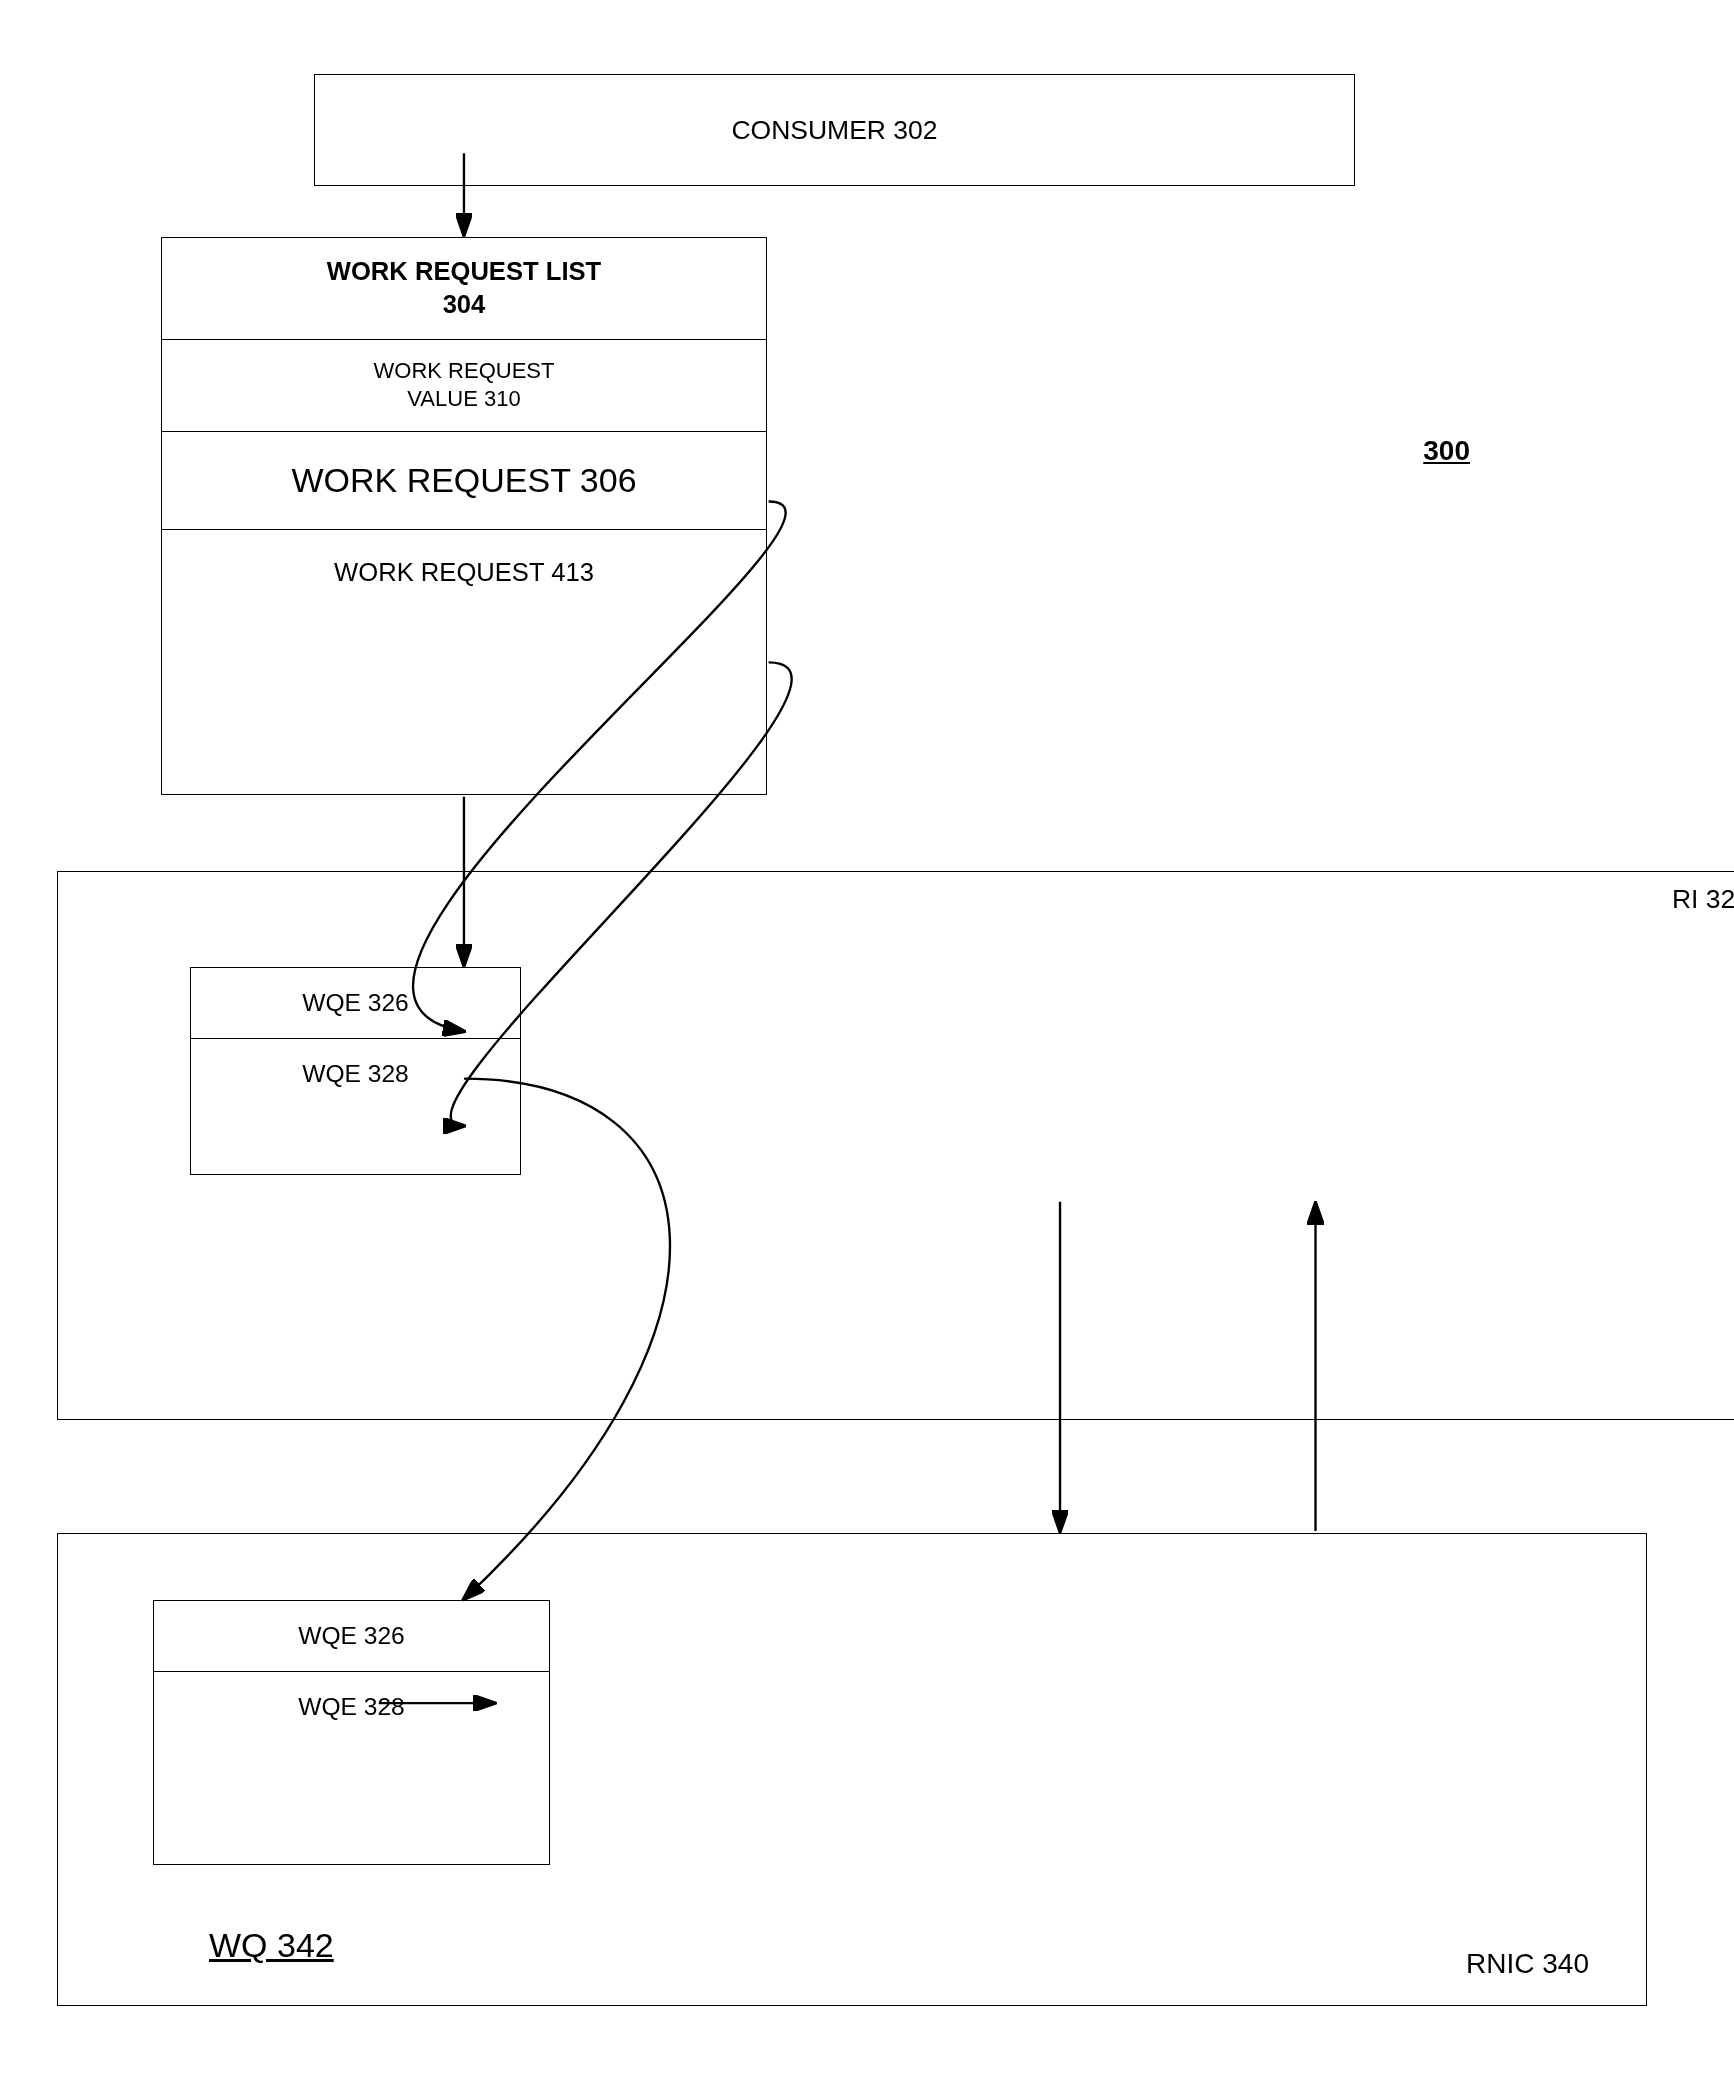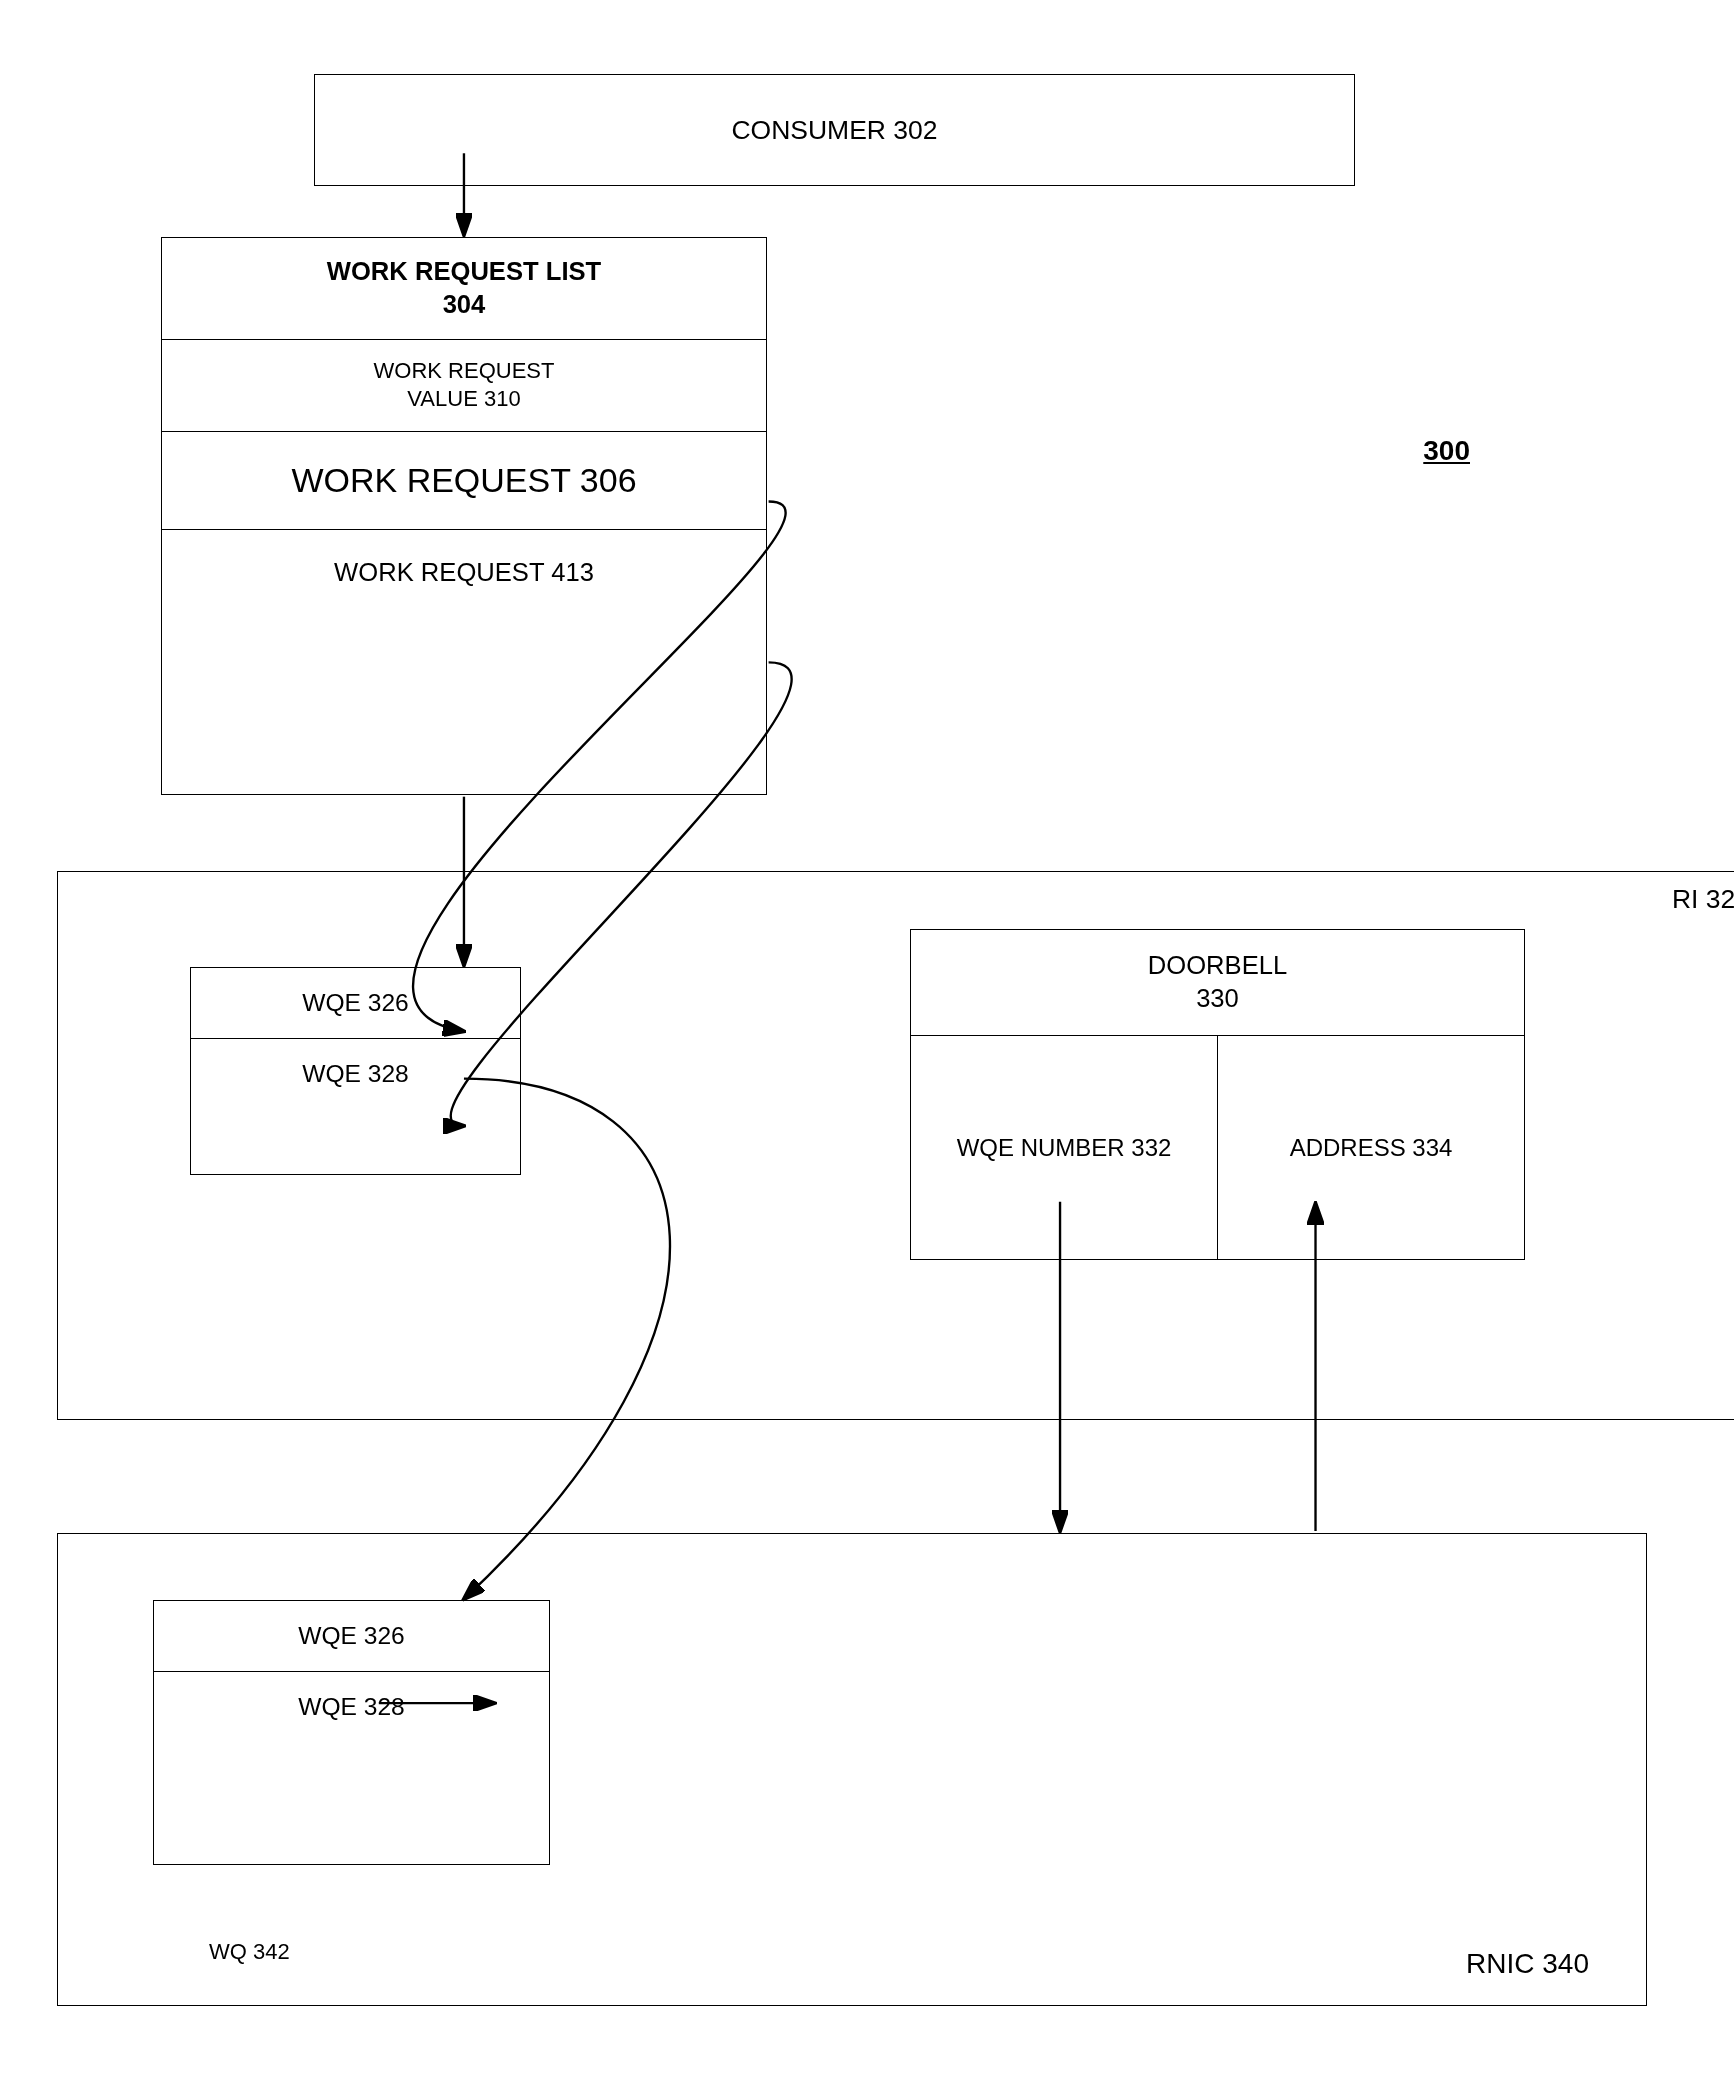--- a/index.html
+++ b/index.html
@@ -106,51 +106,33 @@
 
   <div class="box" style="top: 871px; left: 57px; width: 1722px; height: 549px; align-items: flex-start; justify-content: flex-start; flex-direction: column;">
 
     <div style="position:absolute; top: 9.5px; right: 28px; font-size:26.5px;">RI 320</div>
 
     <div class="box-inner" style="position:absolute; top:95px; left:132px; width:331px; height:208px; flex-direction:column; align-items:stretch; justify-content:flex-start;">
       <div style="border-bottom:1.9px solid #000; padding:19px 9.5px; text-align:center; font-size:24.6px;">WQE 326</div>
       <div style="padding:19px 9.5px; text-align:center; font-size:24.6px;">WQE 328</div>
     </div>
 
-    <div class="box-inner" style="position:absolute; top:57px; left:852px; width:615px; height:331px; flex-direction:column; align-items:stretch; justify-content:flex-start;">
-
-      <div style="border-bottom:1.9px solid #000; padding:19px 9.5px; text-align:center; font-size:25.6px;">
-        <span>DOORBELL</span><br>
-        <span>330</span>
-      </div>
-
-      <div style="display:flex; flex:1;">
-        <div style="flex:1; border-right:1.9px solid #000; padding:19px 9.5px; text-align:center; font-size:24px; display:flex; align-items:center; justify-content:center;">
-          <span>WQE
-NUMBER 332</span>
-        </div>
-        <div style="flex:1; padding:19px 9.5px; text-align:center; font-size:24px; display:flex; align-items:center; justify-content:center;">
-          <span>ADDRESS
-334</span>
-        </div>
-      </div>
-    </div>
 
   </div>
 
   <div class="box" style="top: 1533px; left: 57px; width: 1590px; height: 473px; align-items: flex-start; justify-content: flex-start; flex-direction: column;">
 
     <div style="position:absolute; bottom:23px; right:57px; font-size:28px;">RNIC 340</div>
 
     <div class="box-inner" style="position:absolute; top:66px; left:95px; width:397px; height:265px; flex-direction:column; align-items:stretch; justify-content:flex-start;">
       <div style="border-bottom:1.9px solid #000; padding:19px 9.5px; text-align:center; font-size:24.6px;">WQE 326</div>
       <div style="padding:19px 9.5px; text-align:center; font-size:24.6px;">WQE 328</div>
     </div>
 
-    <div style="position:absolute; bottom:38px; left:151px; font-size:22px;">WQ 342</div>
+    <div style="position:absolute; bottom:38px; left:151px; font-size:34px;text-decoration:underline;">WQ 342</div>
 
   </div>
 
   <svg class="arrows" viewBox="0 0 1833 2211" width="1735" height="2092">
     <defs>
       <marker id="arrowhead" markerWidth="10" markerHeight="7" refX="9" refY="3.5" orient="auto">
         <polygon points="0 0, 10 3.5, 0 7" fill="#000"></polygon>
       </marker>
       <marker id="arrowhead-up" markerWidth="10" markerHeight="7" refX="9" refY="3.5" orient="auto">
         <polygon points="0 0, 10 3.5, 0 7" fill="#000"></polygon>

